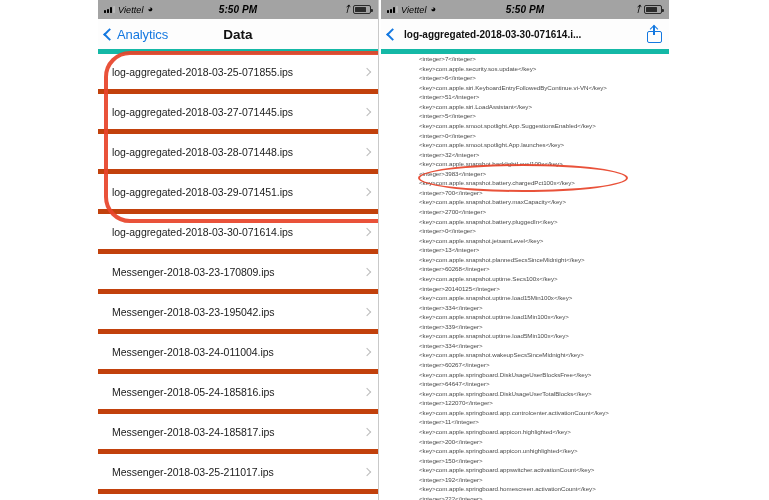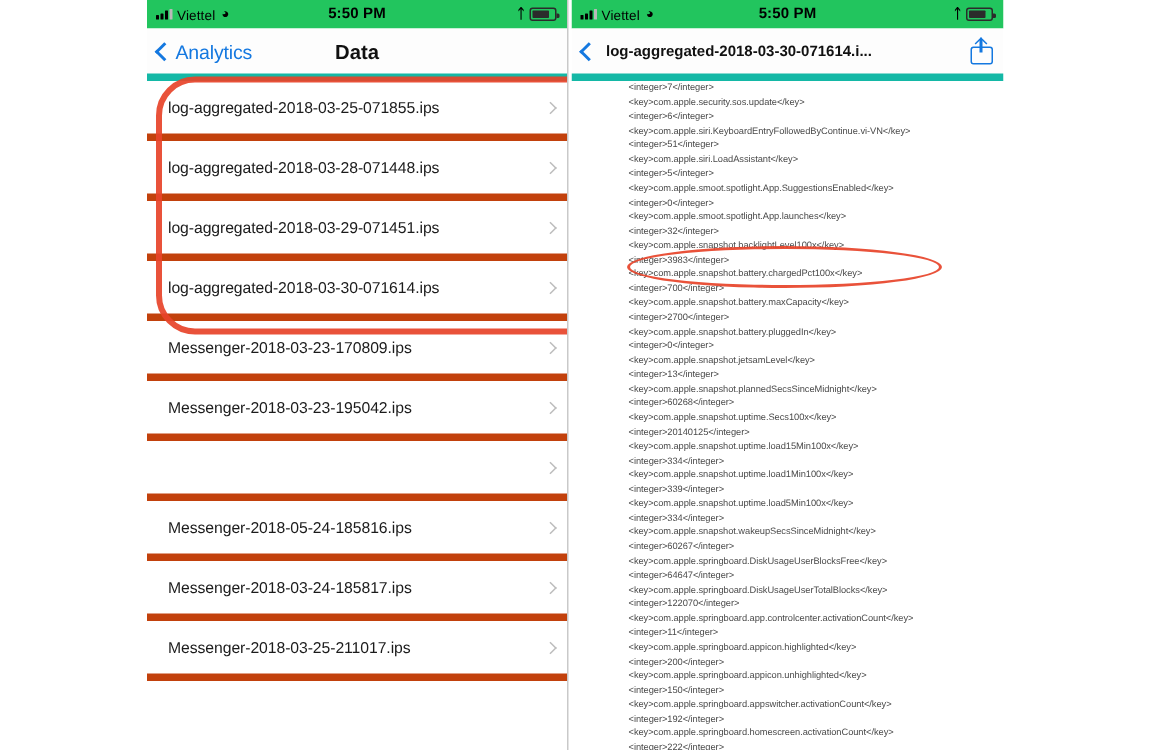--- a/index.html
+++ b/index.html
@@ -33,22 +33,23 @@
 
   
   .statusbar {
     height: 19px;
     display: flex;
     align-items: center;
     padding: 0 7px 0 6px;
     font-size: 9px;
     color: #000;
     font-weight: bold;
-    background: #22c55e;
-    position: relative;
+    background: #a3a3a3;
+    position: relative;
+    font-style: italic;
   }
   .sb-left { display: flex; align-items: center; gap: 3px; }
   .sb-bars { display: flex; align-items: flex-end; gap: 1px; height: 7px; }
   .sb-bars i { display: block; width: 2px; background: #000; border-radius: .4px; }
   .sb-bars i:nth-child(1){ height: 3px; }
   .sb-bars i:nth-child(2){ height: 4.5px; }
   .sb-bars i:nth-child(3){ height: 6px; }
   .sb-bars i:nth-child(4){ height: 7px; background: #b9b9b9; }
   .sb-carrier { font-size: 9px; font-weight: normal; letter-spacing: .1px; }
   .sb-wifi { margin-left: 1px; font-size: 9px; color: #000; line-height: 1; }
@@ -268,40 +269,45 @@
       </div>
       <div class="nav-title-center">Data</div>
     </div>
 
     <div class="filelist" id="file-list">
         <div class="file-row">
           <span class="file-name">log-aggregated-2018-03-25-071855.ips</span>
           <span class="chev-right"></span>
         </div>
         <div class="file-row">
+          <span class="file-name">log-aggregated-2018-03-27-071445.ips</span>
+          <span class="chev-right"></span>
+        </div>
+        <div class="file-row">
           <span class="file-name">log-aggregated-2018-03-28-071448.ips</span>
           <span class="chev-right"></span>
         </div>
         <div class="file-row">
           <span class="file-name">log-aggregated-2018-03-29-071451.ips</span>
           <span class="chev-right"></span>
         </div>
         <div class="file-row">
           <span class="file-name">log-aggregated-2018-03-30-071614.ips</span>
           <span class="chev-right"></span>
         </div>
         <div class="file-row">
           <span class="file-name">Messenger-2018-03-23-170809.ips</span>
           <span class="chev-right"></span>
         </div>
         <div class="file-row">
           <span class="file-name">Messenger-2018-03-23-195042.ips</span>
           <span class="chev-right"></span>
         </div>
         <div class="file-row">
+          <span class="file-name">Messenger-2018-03-24-011004.ips</span>
           <span class="chev-right"></span>
         </div>
         <div class="file-row">
           <span class="file-name">Messenger-2018-05-24-185816.ips</span>
           <span class="chev-right"></span>
         </div>
         <div class="file-row">
           <span class="file-name">Messenger-2018-03-24-185817.ips</span>
           <span class="chev-right"></span>
         </div>

